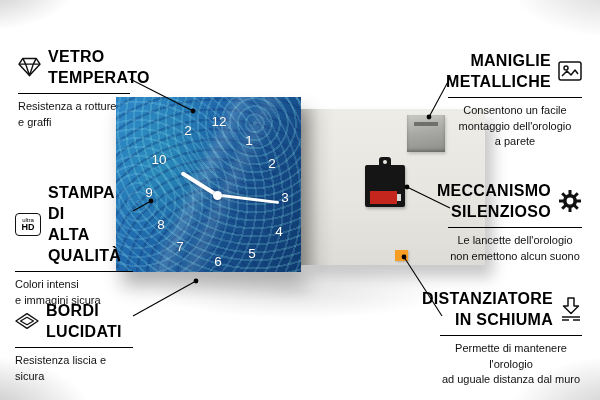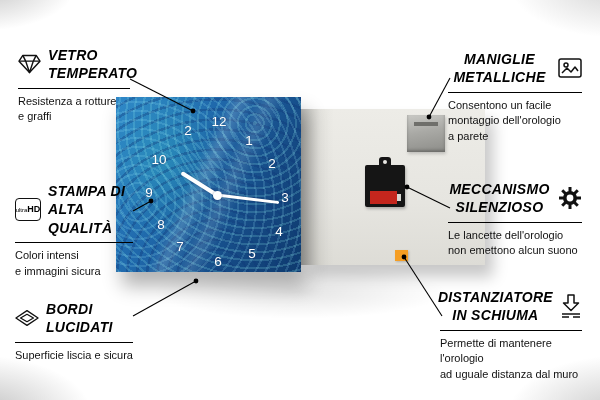--- a/index.html
+++ b/index.html
@@ -73,36 +73,36 @@
   .battery { position:absolute; left:5px; bottom:3px; width:27px; height:13px; background:#c4261d; }
   .battery::after { content:""; position:absolute; right:-4px; top:3px; width:4px; height:7px; background:#d8d8d2; }
 
   .spacer { position:absolute; left:94px; top:141px; width:13px; height:11px;
             background:#f59e23; box-shadow:1px 1px 2px rgba(0,0,0,0.2); }
 
   
   .callout { position:absolute; z-index:7; color:#000; }
   .head { display:flex; align-items:center; gap:7px; }
   .callout.right .head { flex-direction:row-reverse; }
-  .c-title { font-weight:bold; font-size:14px; line-height:1.32; letter-spacing:0.3px; white-space:pre-line;font-style:italic; }
-  .callout.right .c-title { text-align:center; flex:1; }
+  .c-title { font-weight:bold; font-size:16px; line-height:1.32; letter-spacing:0.3px; white-space:pre-line; }
+  .callout.right .c-title { text-align:right; flex:1; }
   .rule { border-top:1.2px solid #000; margin-top:5px; }
   .c-desc { margin-top:5px; font-size:11px; line-height:1.4; color:#111; white-space:pre-line; }
-  .callout.right .c-desc { text-align:left; }
+  .callout.right .c-desc { text-align:center; }
   .icon { flex:0 0 auto; display:flex; align-items:center; justify-content:center; }
 
   #c1 { left:18px;  top:46px;  width:112px; }
   #c2 { left:15px;  top:182px; width:118px; }
   #c3 { left:15px;  top:300px; width:118px; }
   #c4 { left:448px; top:50px;  width:134px; }
   #c5 { left:448px; top:180px; width:134px; }
   #c6 { left:440px; top:288px; width:142px; }
 
   .hd-icon { width:24px; height:21px; border:1.6px solid #111; border-radius:4px;
-             display:flex; flex-direction:row; align-items:center; justify-content:center; line-height:1; }
+             display:flex; flex-direction:column; align-items:center; justify-content:center; line-height:1; }
   .hd-top { font-size:6px; } .hd-bot { font-size:9px; font-weight:bold; }
 </style>
 </head>
 <body>
 
 <div class="stage">
 
   <svg class="leaders" width="600" height="400">
     <line x1="130" y1="79" x2="193" y2="111"></line>
       <circle cx="193" cy="111" r="2.4"></circle>
@@ -180,21 +180,21 @@
       <span class="icon">
         <svg width="24" height="18" viewBox="0 0 26 18" fill="none" stroke="#111" stroke-width="1.4" stroke-linejoin="round">
           <path d="M13 1 L25 9 L13 17 L1 9 Z"></path>
           <path d="M13 5 L20 9 L13 13 L6 9 Z"></path>
         </svg>
       </span>
       <div class="c-title">BORDI
 LUCIDATI</div>
     </div>
     <div class="rule"></div>
-    <div class="c-desc">Superficie liscia e sicura</div>
+    <div class="c-desc">Resistenza liscia e sicura</div>
   </div>
 
   <div class="callout right" id="c4">
     <div class="head">
       <span class="icon">
         <svg width="24" height="20" viewBox="0 0 24 20" fill="none" stroke="#111" stroke-width="1.5" stroke-linejoin="round">
           <rect x="1" y="1" width="22" height="18" rx="2"></rect>
           <circle cx="8" cy="7" r="2"></circle>
           <path d="M4 15 l5 -5 4 4 4 -5 3 4"></path>
         </svg>

